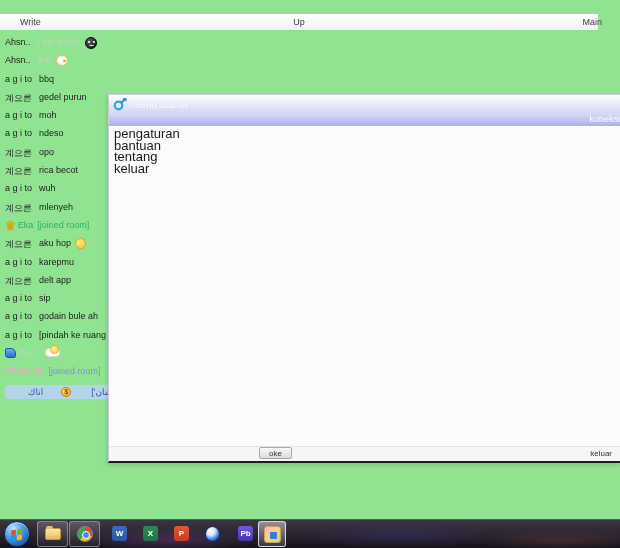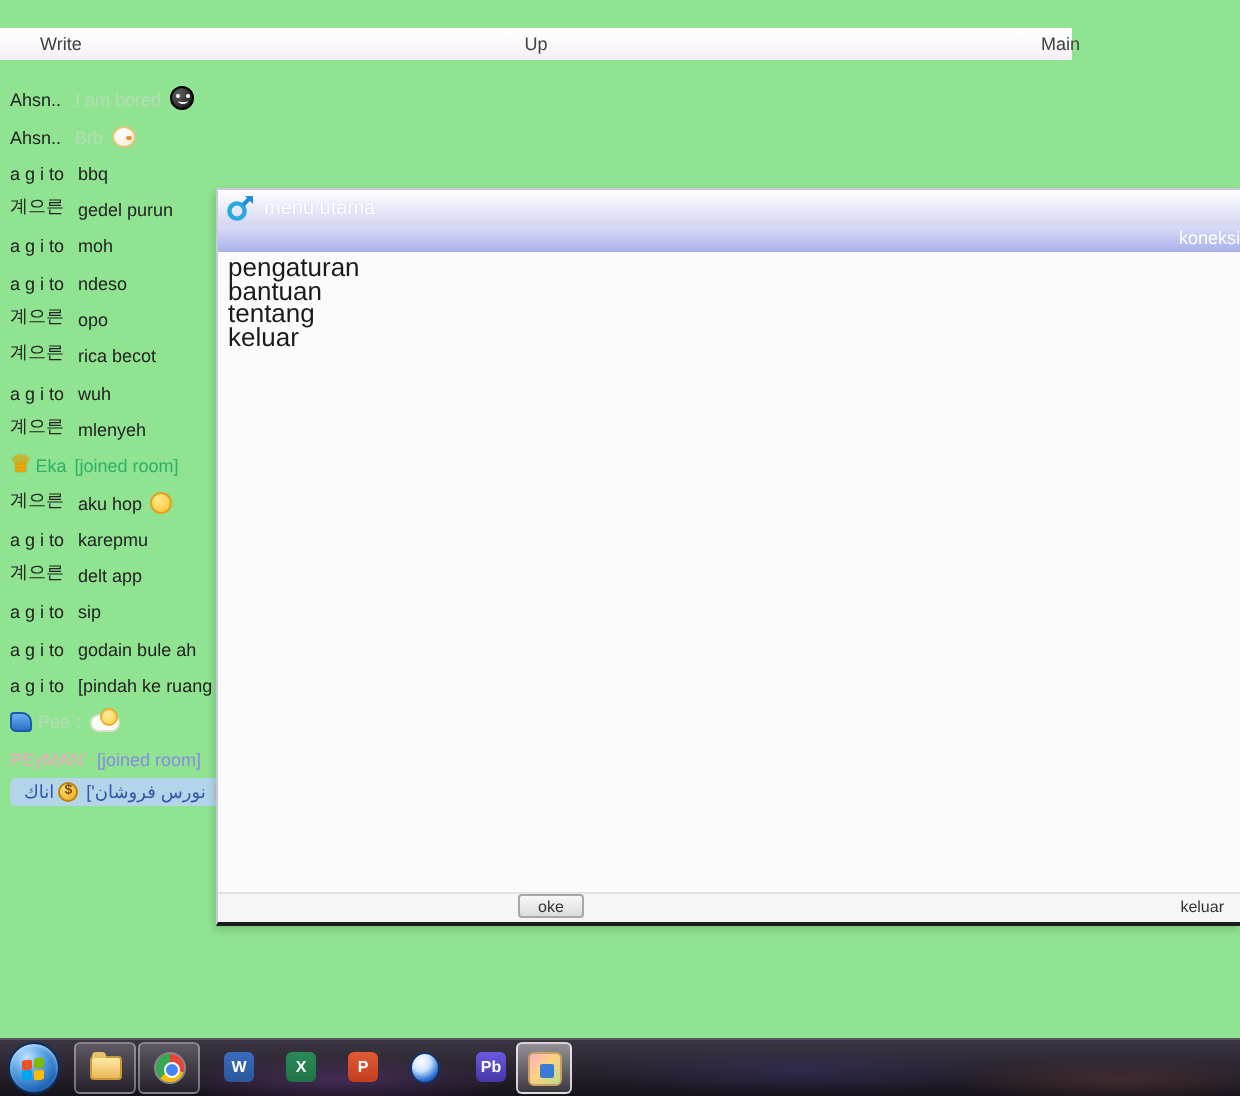--- a/index.html
+++ b/index.html
@@ -8,42 +8,42 @@
 
   
   .titlebar { position:absolute; left:0; top:0; width:620px; height:13px;
     background:linear-gradient(to right,#f4e3f0 0%,#e9d1e4 40%,#d4b4cf 75%,#c3a0bd 100%);
     border-bottom:1px solid #c9a4c0; display:flex; align-items:center; padding-left:3px; }
   .titlebar .appicon { width:9px; height:9px; border-radius:2px;
     background:linear-gradient(135deg,#ff8ab0 0%,#ffb060 55%,#50a8e8 100%); border:1px solid #b06090; }
   .titlebar .title { font-size:9px; color:#3a3040; margin-left:4px; line-height:10px; }
 
   
-  .menubar { position:absolute; left:0; top:14px; width:536px; height:16px;
+  .menubar { position:absolute; left:0; top:14px; width:598px; height:16px;
     background:linear-gradient(#ffffff,#f6f0f6); }
   .menubar .mitem { position:absolute; top:3px; font-size:9px; color:#404040; cursor:default; }
   .m-write { left:20px; }
   .m-up { left:50%; transform:translateX(-50%); }
   .m-main { right:-4px; }
 
   
   .chat { position:absolute; left:0; top:30px; width:620px; height:489px; background:#90e390;
     padding:7px 0 0 5px; }
-  .msg { height:18.3px; display:flex; align-items:flex-end; font-size:9px; white-space:nowrap; }
+  .msg { height:18.3px; display:flex; align-items:flex-start; font-size:9px; white-space:nowrap; }
   .nick { }
   .txt { margin-left:7px; }
   .c-dark { color:#222222; }
   .c-faded { color:#b7dcb7; }
   .c-green { color:#2db06a; }
   .c-pink { color:#f2a3c0; }
   .c-peri { color:#8a8ae0; }
   .c-blue { color:#3356a8; }
   .sel-bg { display:inline-flex; align-items:center; background:#b3d4e9; border-radius:3px;
     padding:2px 5px; }
-  .sel-bg .seg { margin:0 2px; unicode-bidi:isolate; }
+  .sel-bg .seg { margin:0 18px; unicode-bidi:isolate; }
 
   
   .emo { display:inline-block; margin-left:4px; position:relative; flex:none; }
   .e-darksmiley { width:12px; height:12px; border-radius:50%;
     background:radial-gradient(circle at 35% 30%, #606060, #111); border:1px solid #000; }
   .e-darksmiley::before { content:""; position:absolute; left:2px; top:3px; width:2px; height:2px;
     background:#fff; border-radius:50%; box-shadow:5px 0 0 #fff; }
   .e-darksmiley::after { content:""; position:absolute; left:3px; bottom:2px; width:5px; height:2px;
     border-bottom:1px solid #fff; border-radius:50%; }
   .e-duck { width:12px; height:11px; border-radius:50%;

